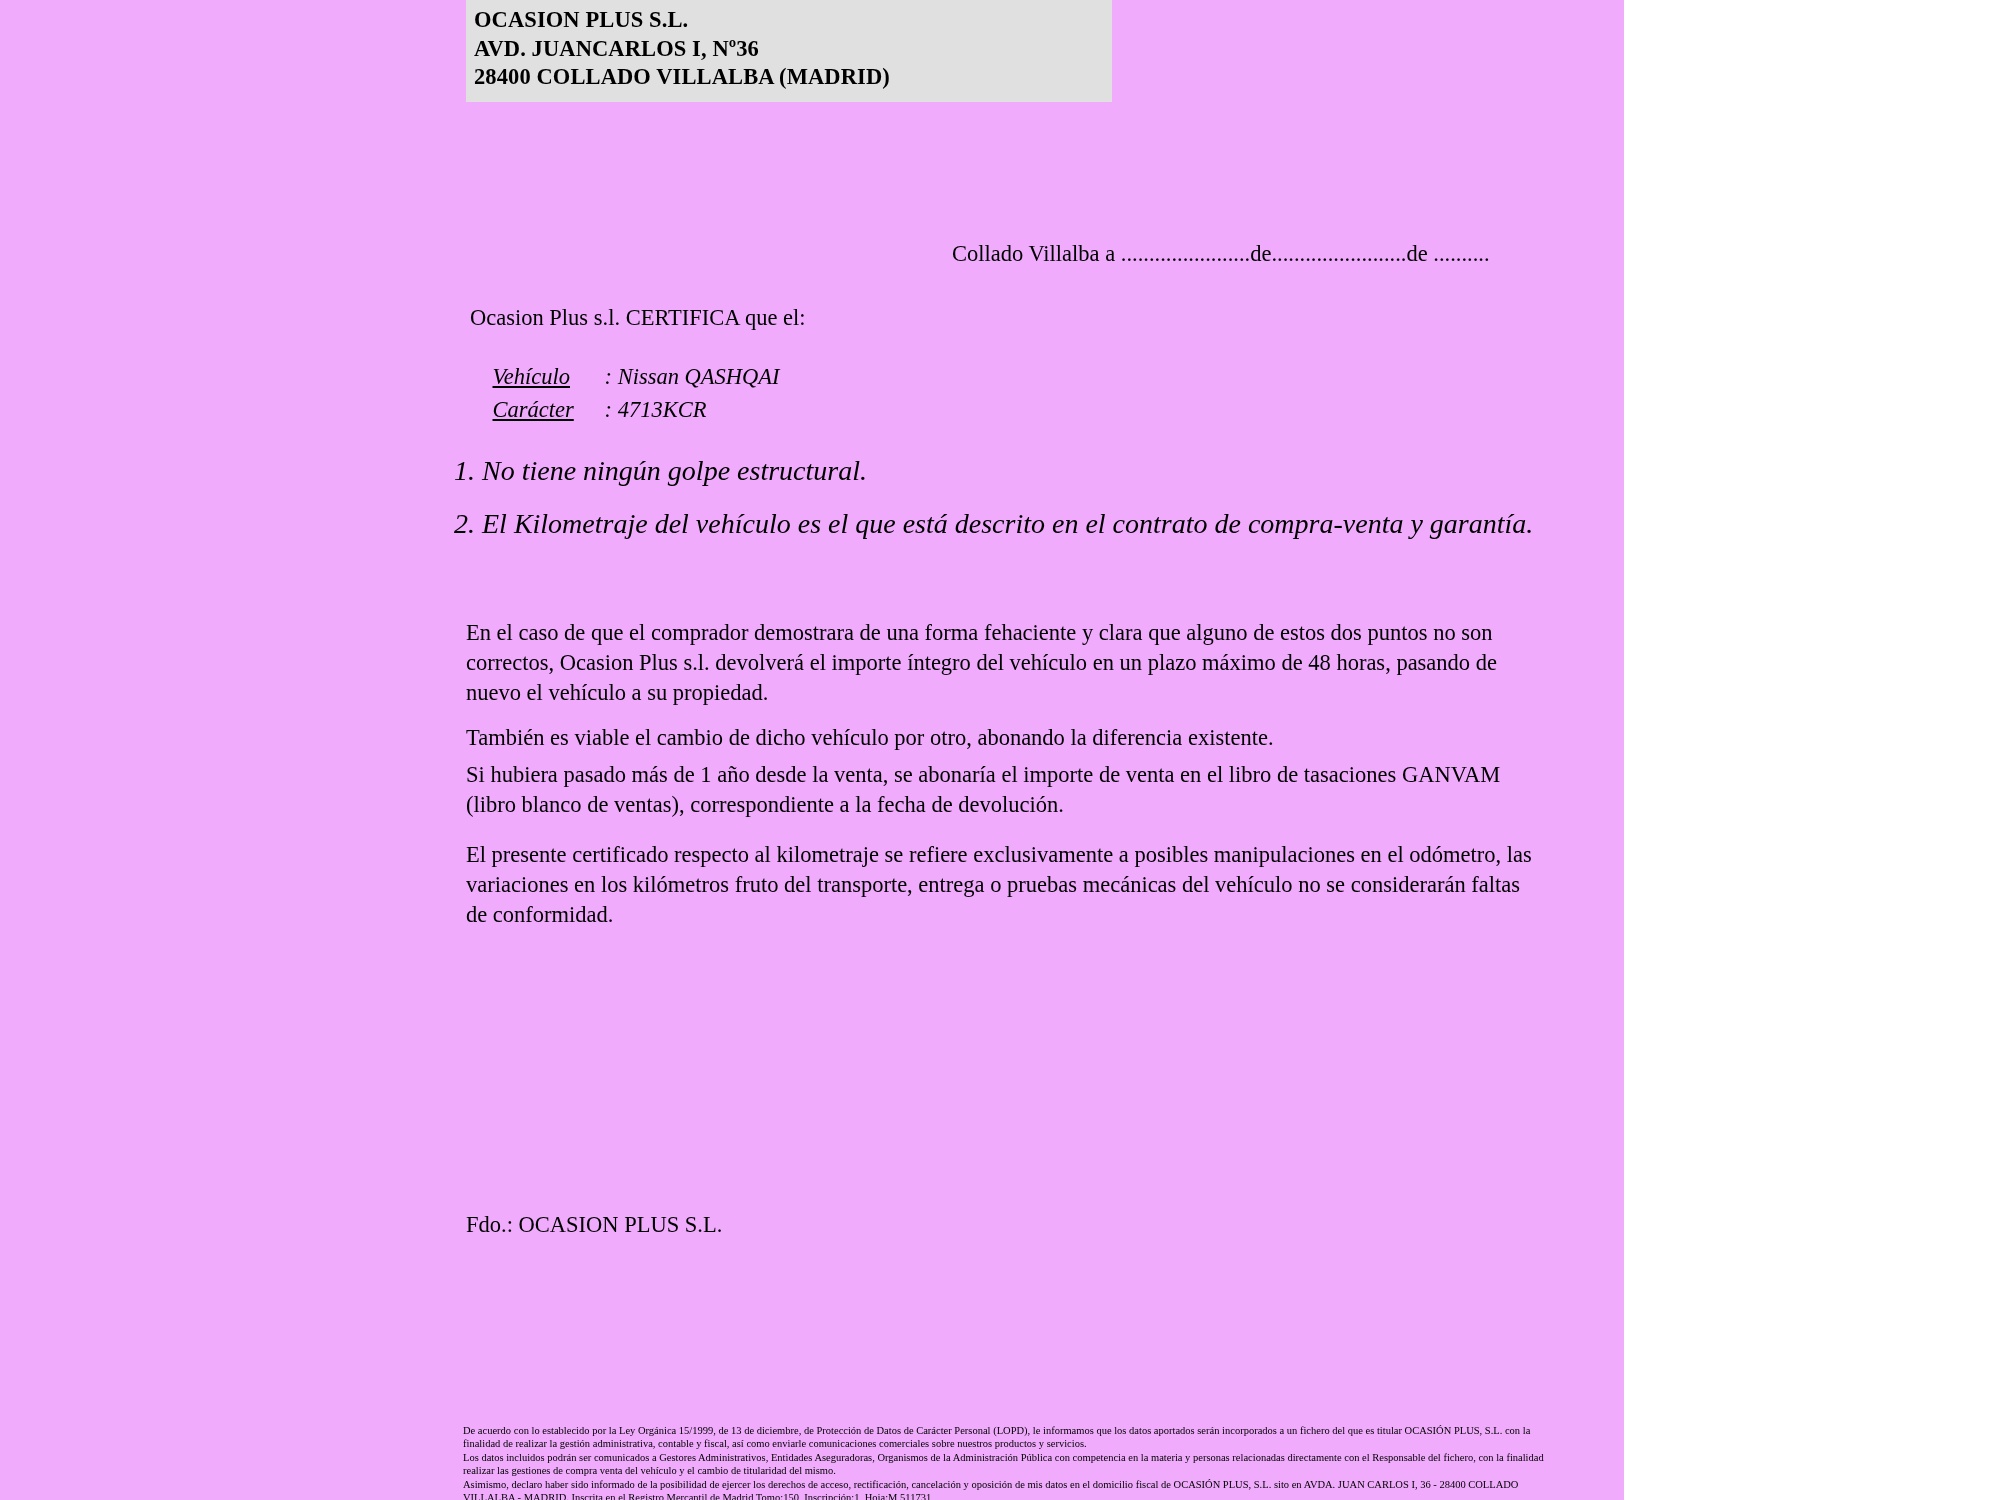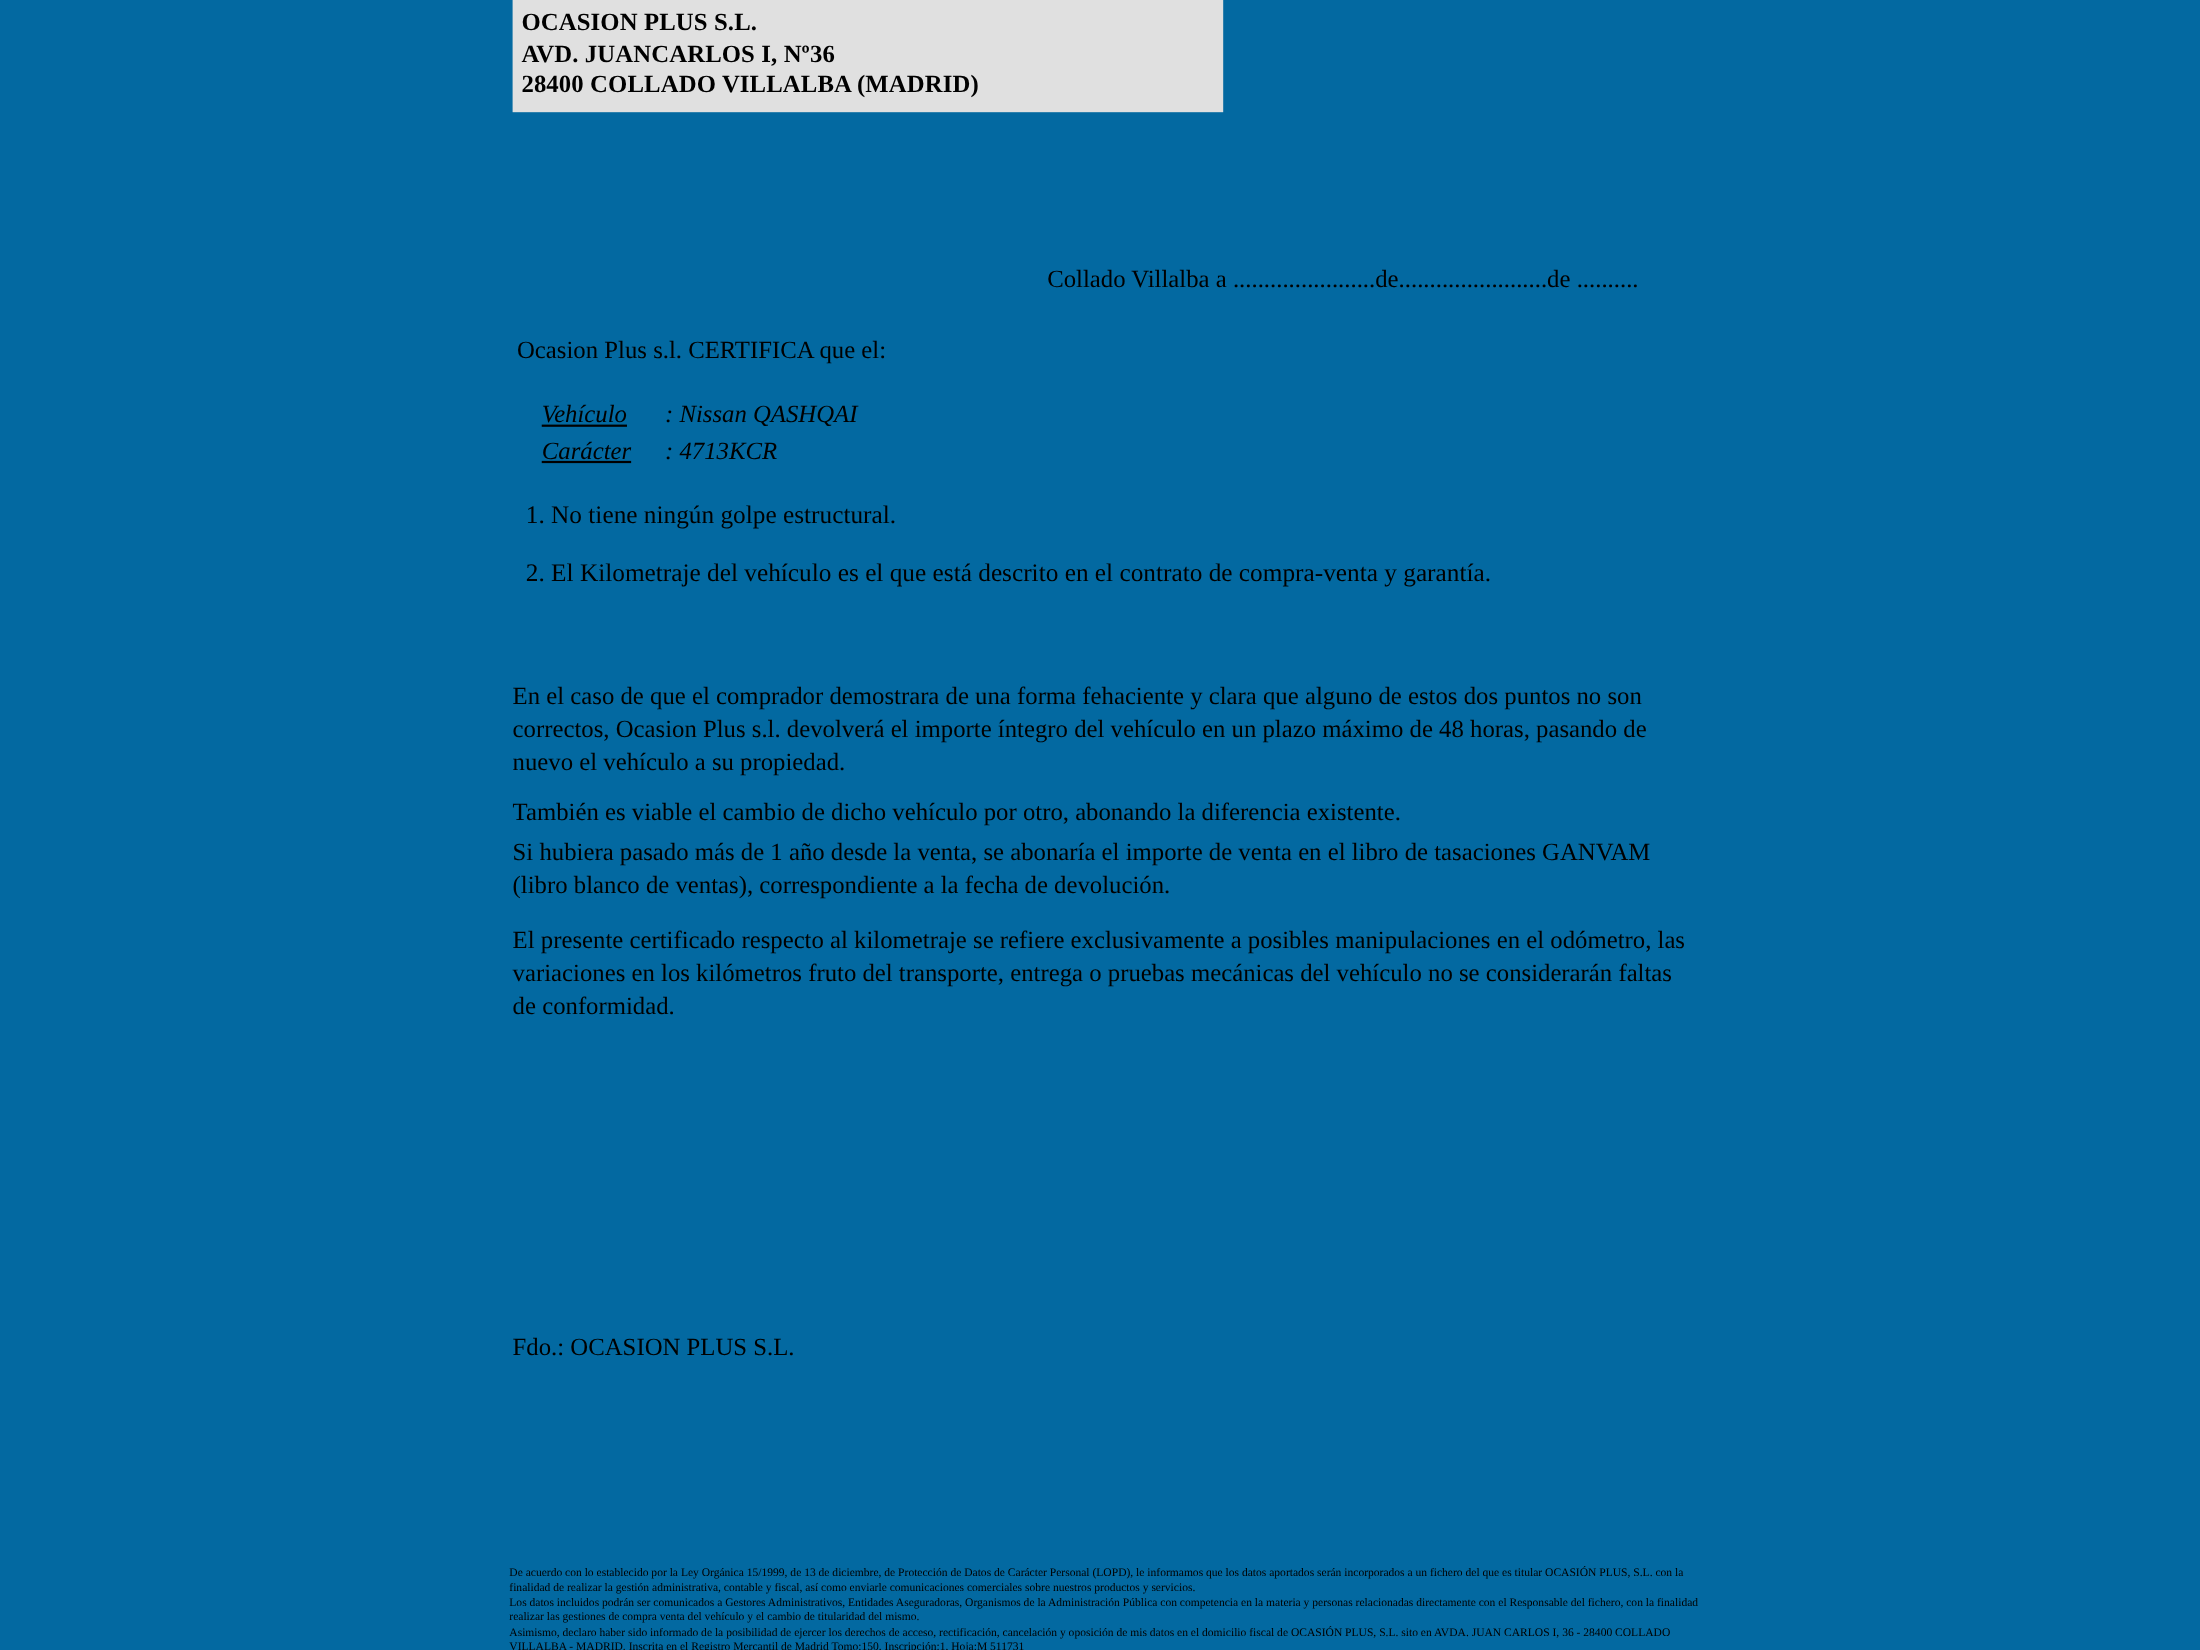--- a/index.html
+++ b/index.html
@@ -11,23 +11,23 @@
     width: 2000px;
     height: 1500px;
     font-family: "Liberation Serif", serif;
     color: #000000;
     position: relative;
     overflow: hidden;
   }
   .page {
     position: absolute;
     left: 0; top: 0;
-    width: 2000px;
+    width: 1624px;
     height: 1500px;
-    background: #0369a1;
+    background: #f0abfc;
   }
 
   
   .letterhead {
     position: absolute;
     left: 466px;
     top: 0px;
     width: 646px;
     padding: 6px 0 10px 0;
     background: #e0e0e0;
@@ -70,23 +70,24 @@
     text-decoration: underline;
     display: inline-block;
     width: 112px;
   }
   .field-sep {
     display: inline-block;
   }
 
   .numbered {
     position: absolute;
-    left: 478px;
-    font-size: 23px;
+    left: 454px;
+    font-size: 28px;
     white-space: pre;
+    font-style: italic;
   }
   .numbered.n1 { top: 455px; }
   .numbered.n2 { top: 508px; }
 
   .para {
     position: absolute;
     left: 466px;
     font-size: 22.5px;
     line-height: 30px;
     width: 1070px;

